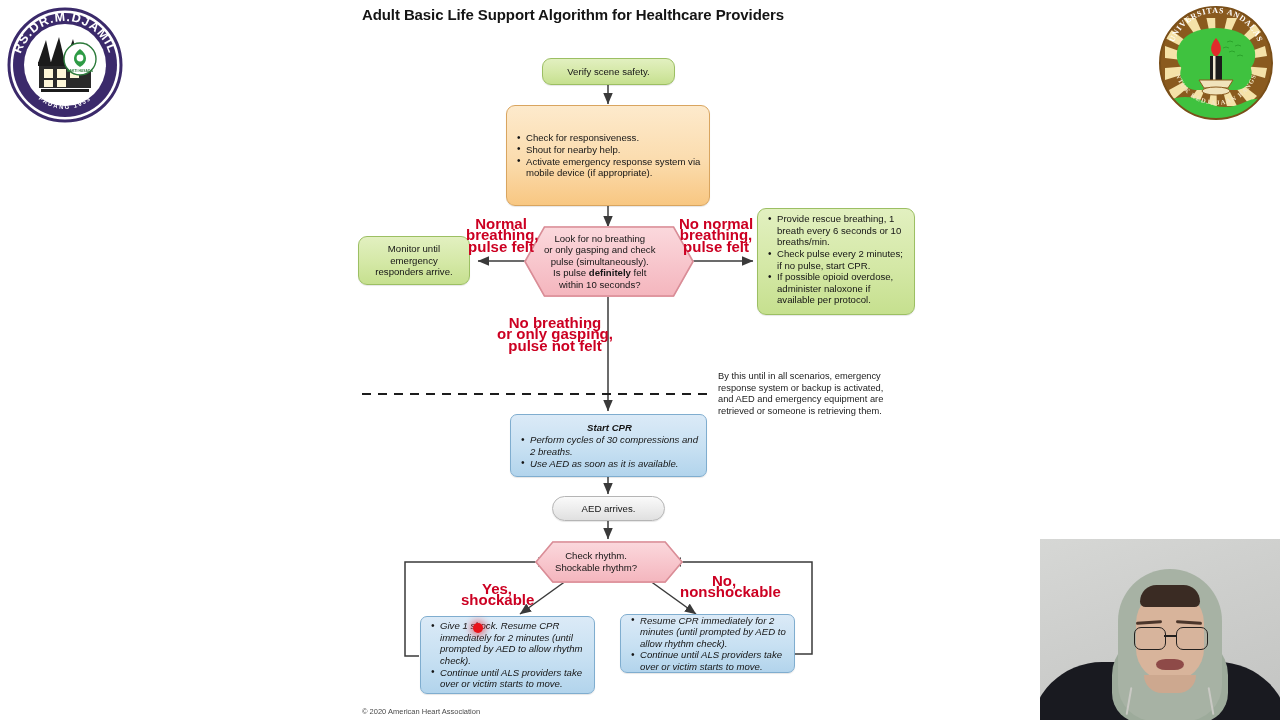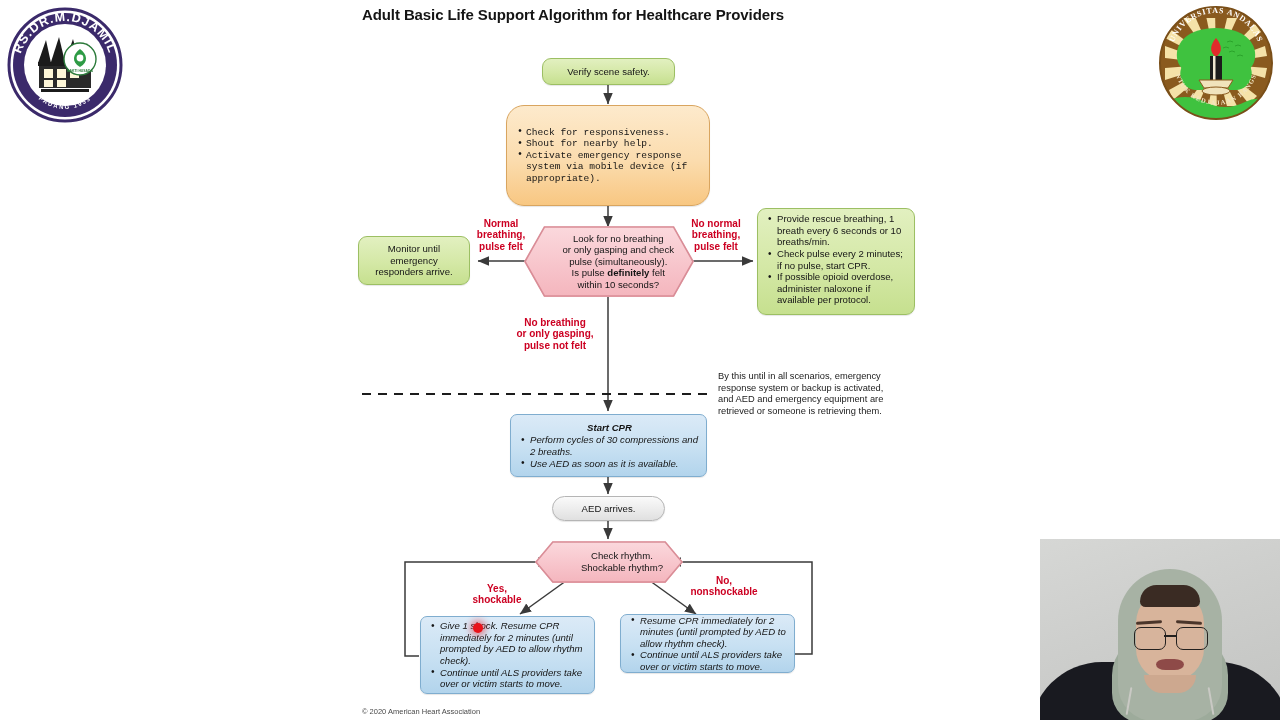--- a/index.html
+++ b/index.html
@@ -38,23 +38,22 @@
   }
   .node.center{align-items:center;text-align:right;}
 
   .green{
     background:linear-gradient(180deg,#e2f0c0 0%,#d4e8a6 55%,#c6e08f 100%);
     border:1px solid #9cbf63;border-radius:9px;
     box-shadow:0 1px 1px rgba(0,0,0,.10);
   }
   .orange{
     background:linear-gradient(180deg,#fdeacc 0%,#fbdcae 55%,#f8c782 100%);
-    border:1px solid #d9a55f;border-radius:18px;
+    border:1px solid #d9a55f;border-radius:9px;
     box-shadow:0 1px 1px rgba(0,0,0,.10);
-    font-family:Liberation Mono, monospace;
   }
   .blue{
     background:linear-gradient(180deg,#dbeaf7 0%,#c7e0f2 55%,#b2d4ec 100%);
     border:1px solid #7fadcf;border-radius:7px;
     box-shadow:0 1px 1px rgba(0,0,0,.10);
     font-style:italic;
   }
   .gray{
     background:linear-gradient(180deg,#fafafa 0%,#ececec 55%,#e0e0e0 100%);
     border:1px solid #b5b5b5;border-radius:14px;
@@ -70,37 +69,37 @@
   ul.blist li:before{
     content:"\2022";position:absolute;left:0;top:-0.5px;font-size:10px;
   }
   ul.blist li + li{margin-top:0px;}
 
   .node-heading{font-weight:bold;text-align:center;display:block;margin-bottom:1px;}
 
   
   .hex{
     position:absolute;
-    display:flex;align-items:center;justify-content:flex-end;
+    display:flex;align-items:center;justify-content:flex-start;
     text-align:center;font-size:9.6px;line-height:11.6px;color:#151515;
   }
   .hex .hexbg{
     position:absolute;left:0;top:0;width:100%;height:100%;
     background:linear-gradient(180deg,#fbd9dd 0%,#f7c3ca 60%,#f4b5bd 100%);
     clip-path:polygon(12% 0,88% 0,100% 50%,88% 100%,12% 100%,0 50%);
   }
   .hex .hexline{
     position:absolute;left:0;top:0;width:100%;height:100%;
   }
   .hex .hextxt{position:relative;z-index:3;padding:0 20px;}
 
   
   .redlabel{
     position:absolute;color:#cc0022;font-weight:bold;
-    font-size:10px;line-height:11.3px;text-align:center;
+    font-size:15px;line-height:11.3px;text-align:center;
   }
 
   
   .sidenote{
     position:absolute;font-size:9.3px;line-height:11.5px;color:#222;
   }
 
   
   #wires{position:absolute;left:0;top:0;width:1280px;height:720px;}
 

